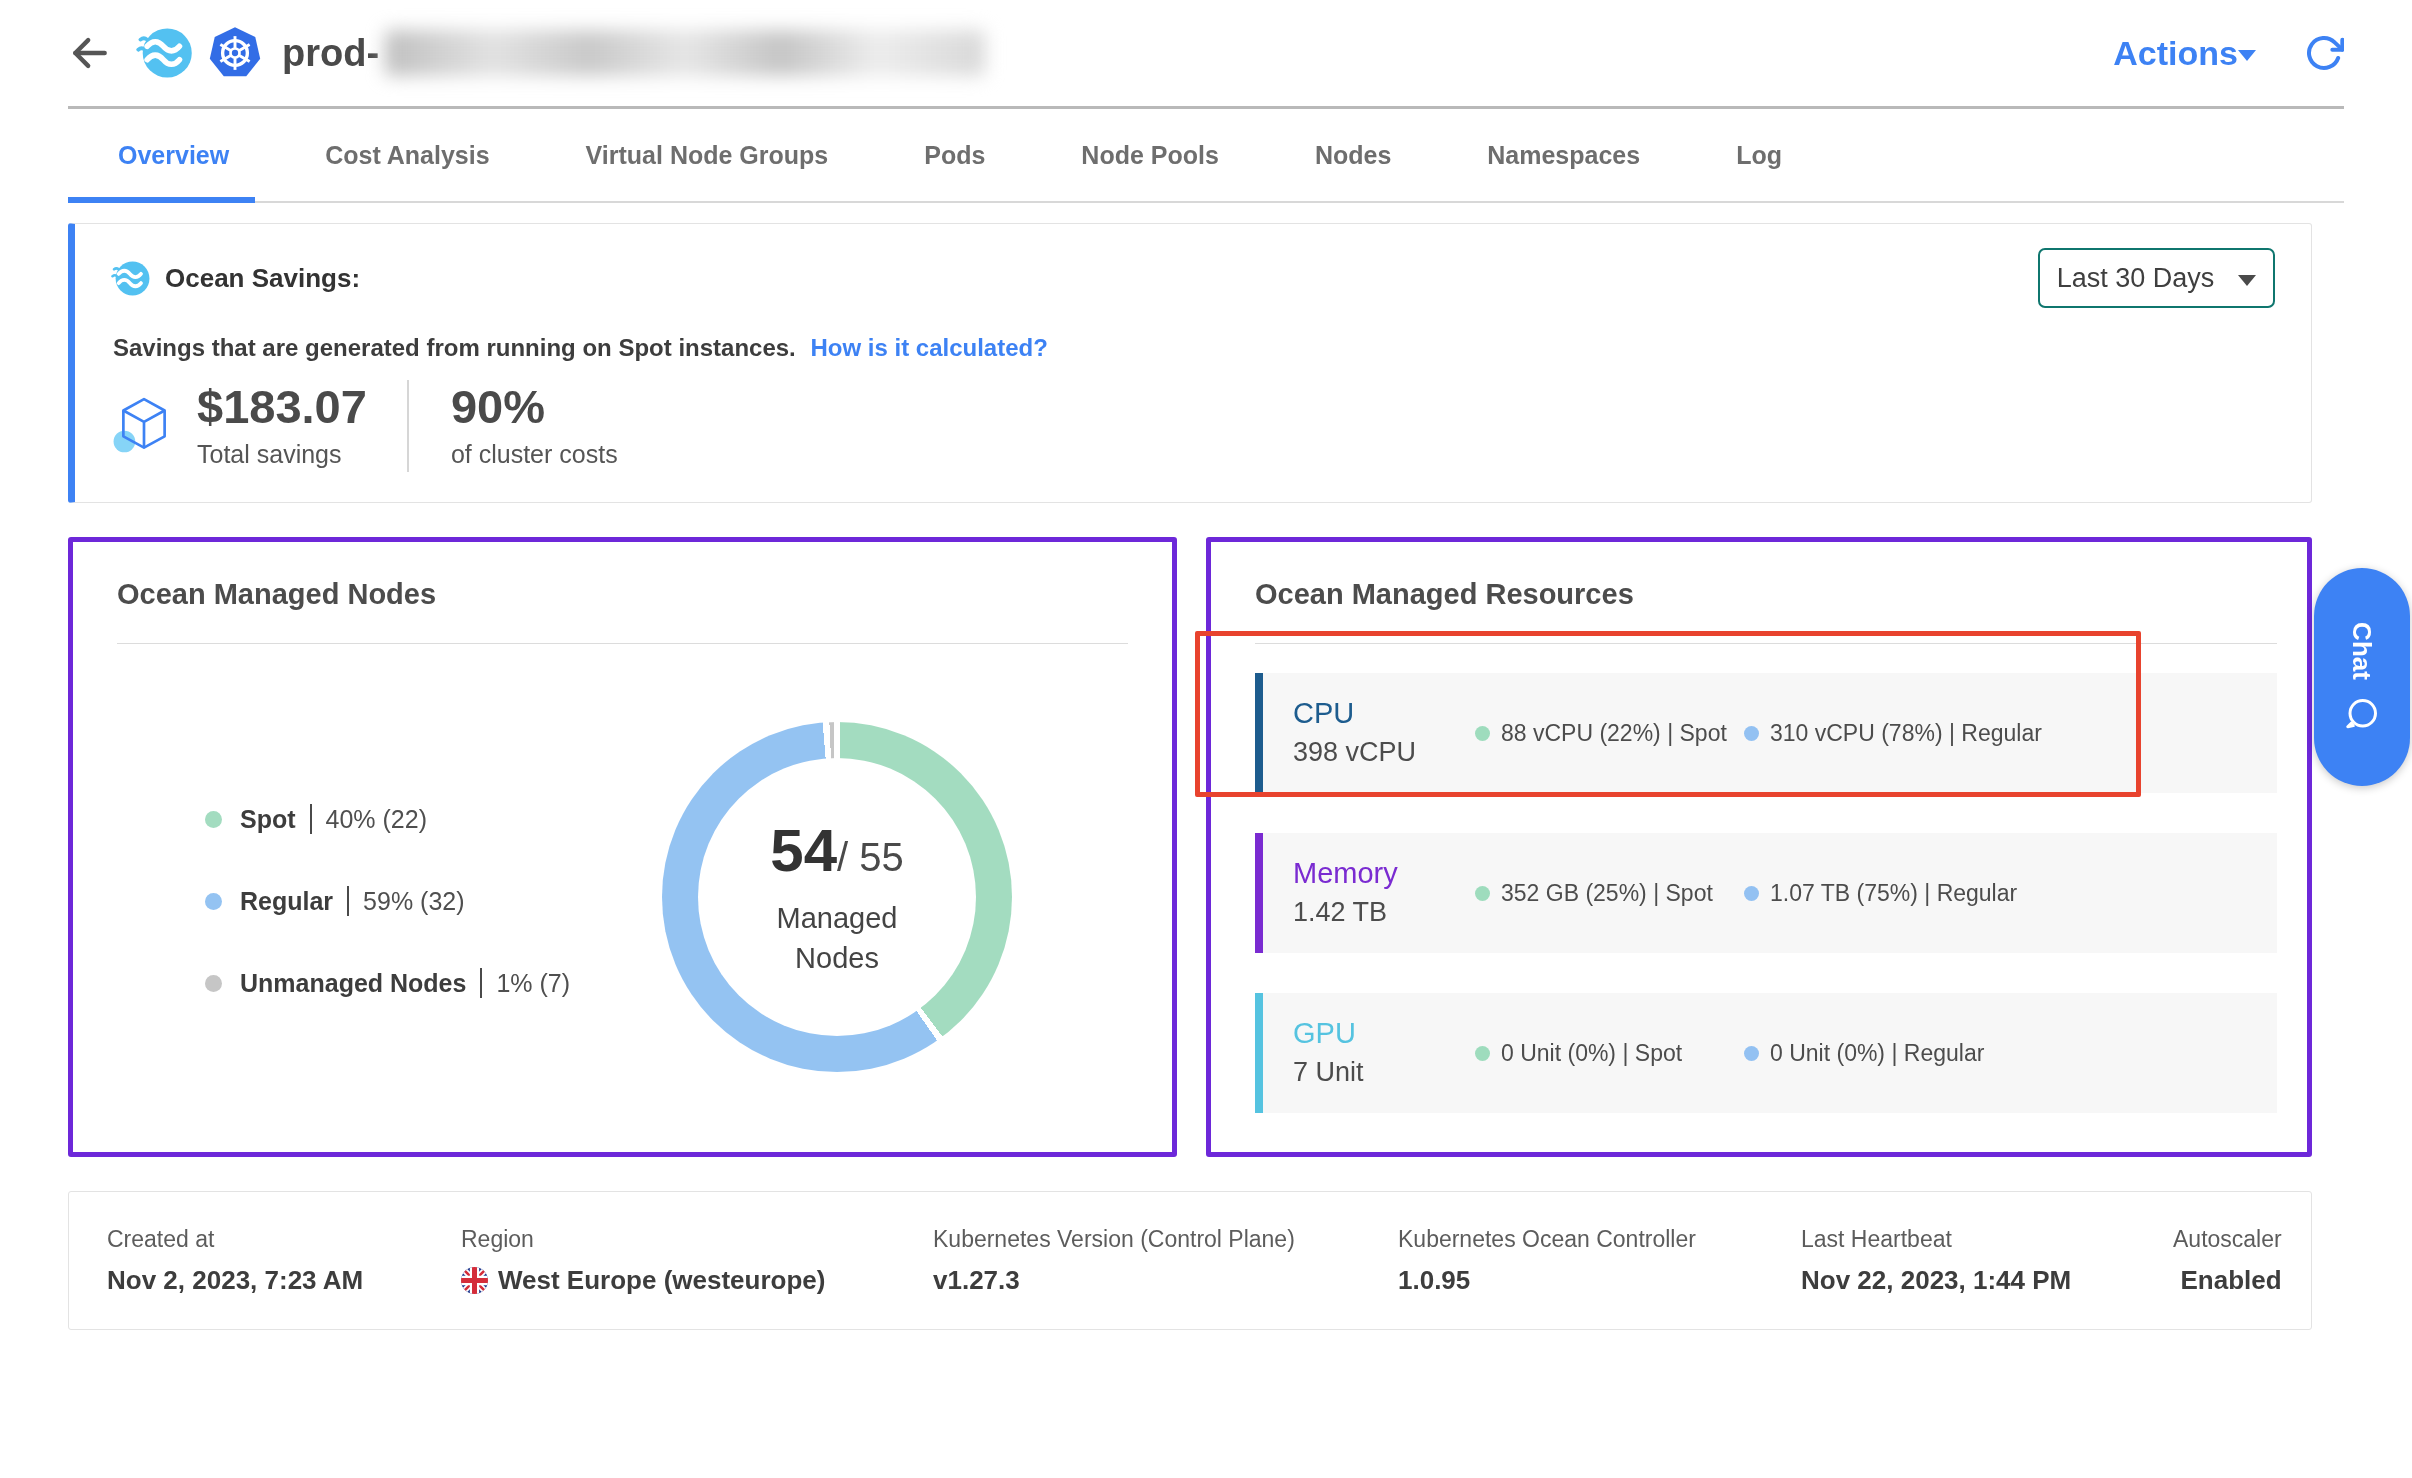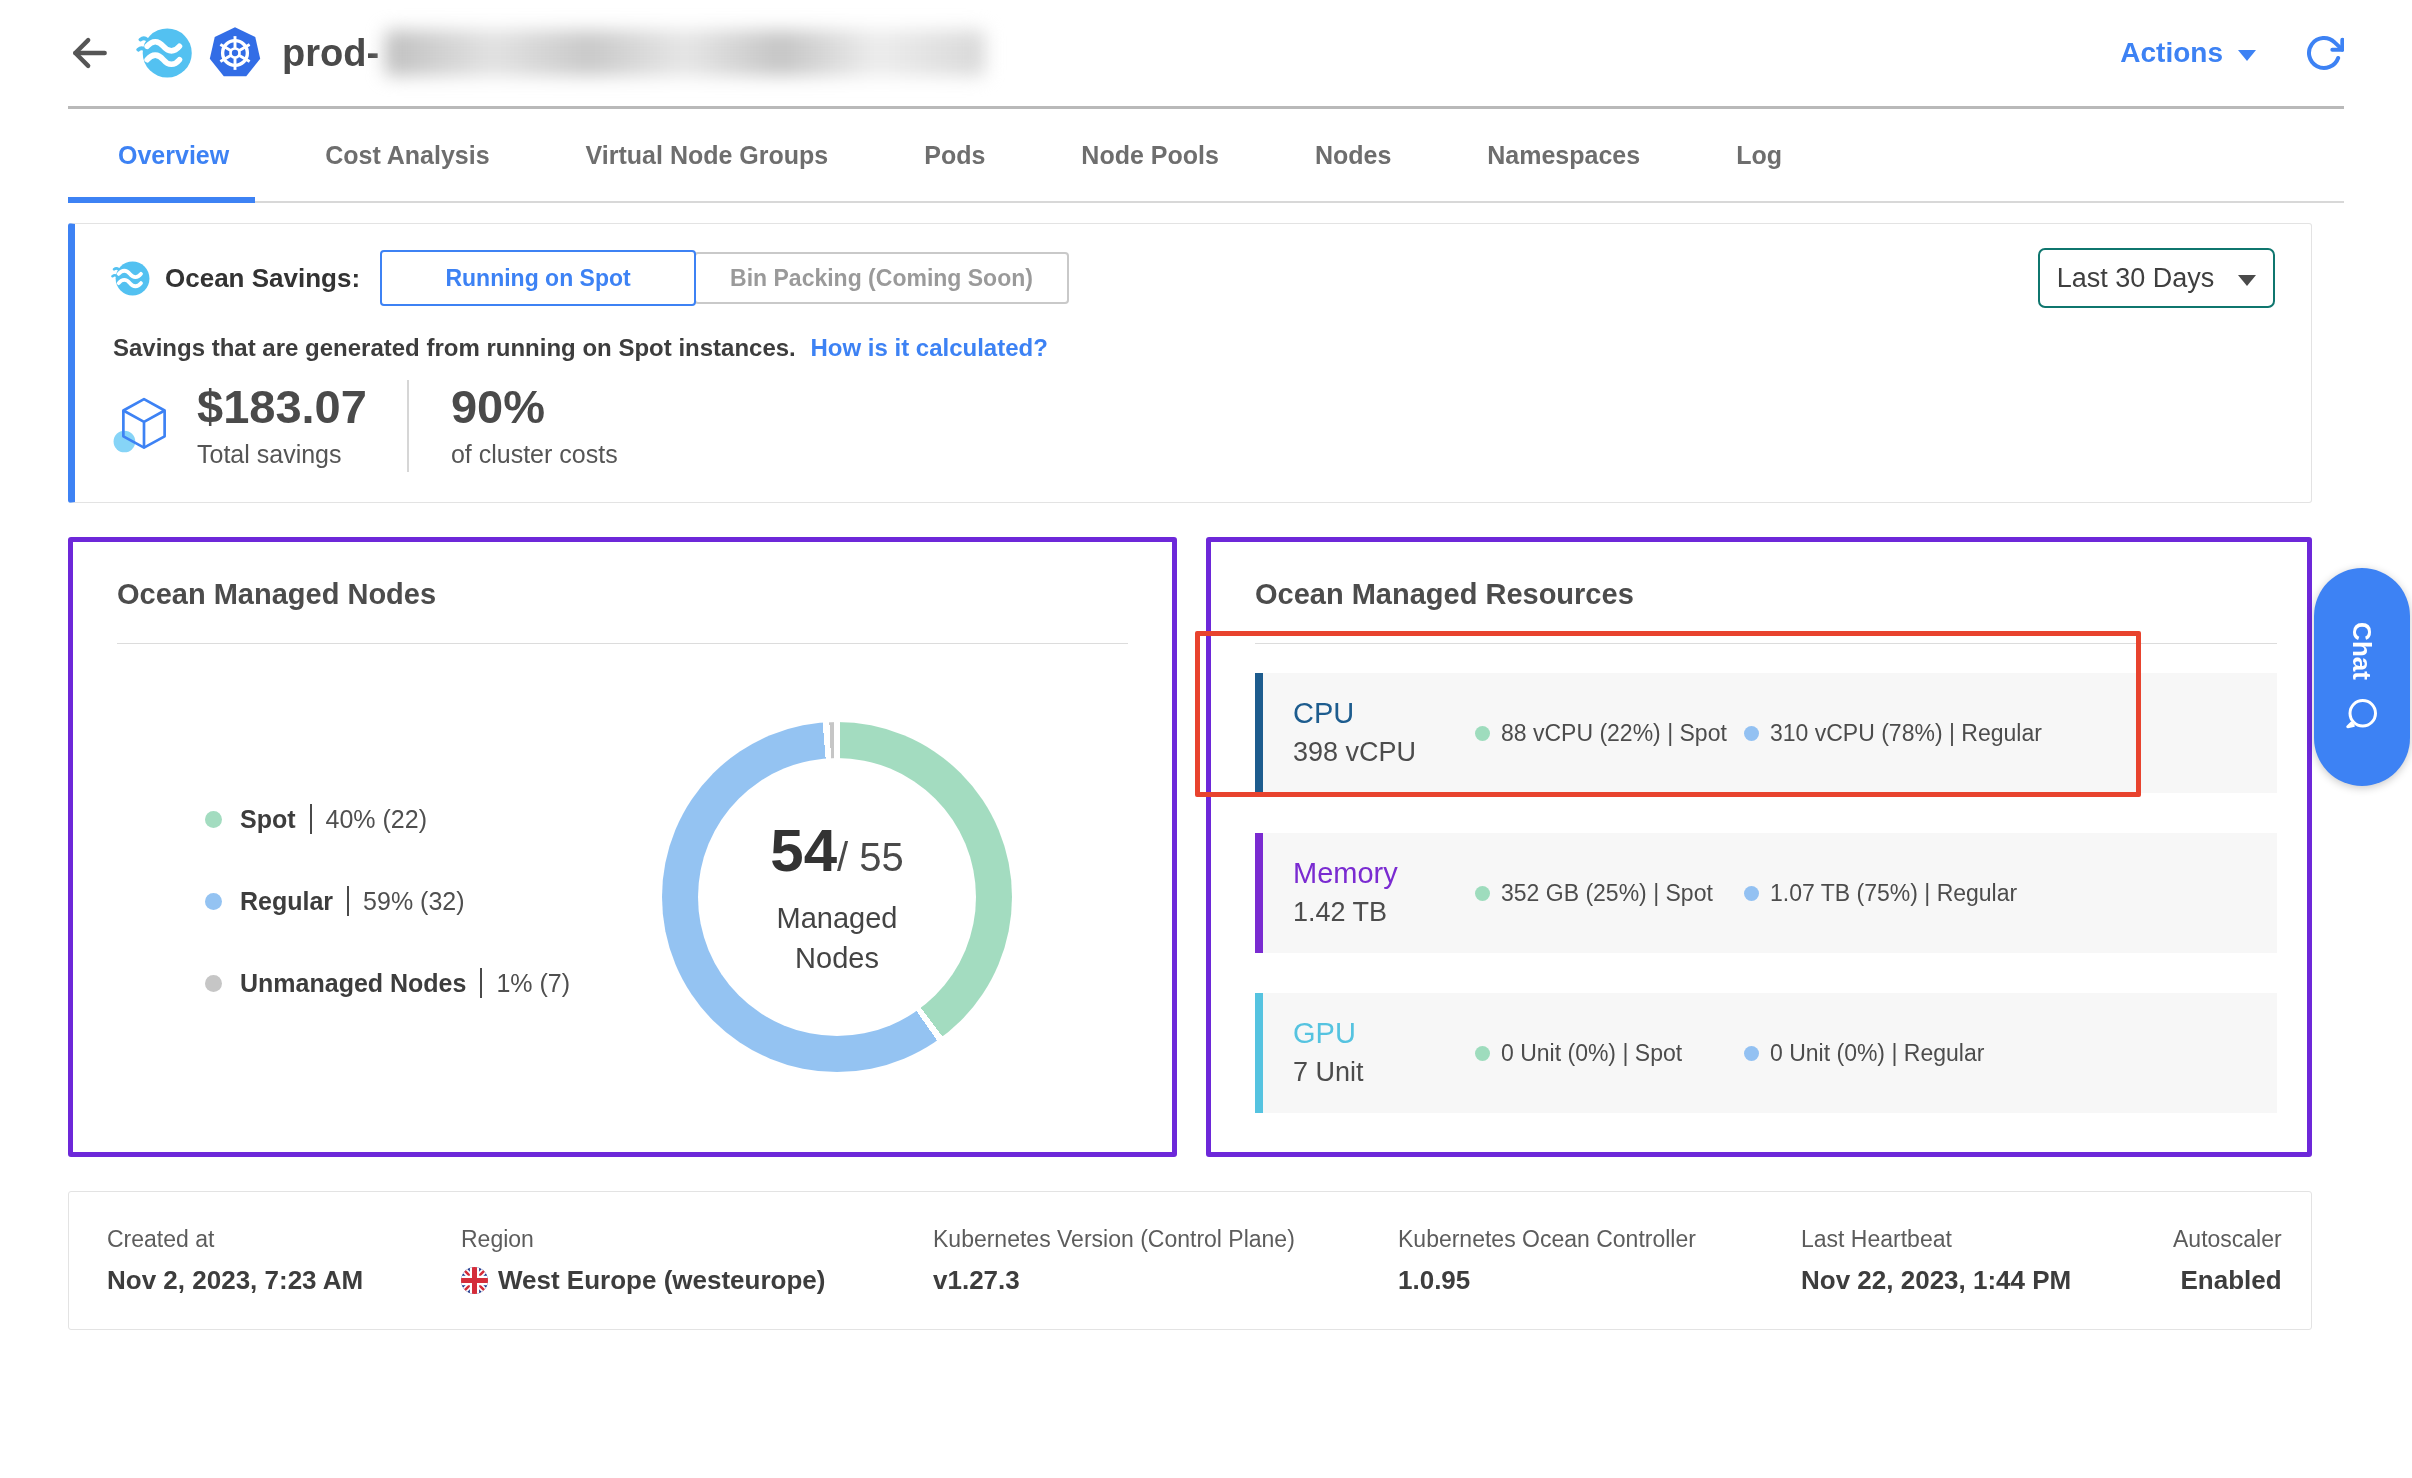--- a/index.html
+++ b/index.html
@@ -12,21 +12,21 @@
   
   .hdr { height:106px; display:flex; align-items:center; padding:0 68px; }
   .back-btn { display:flex; align-items:center; margin-right:24px; cursor:pointer; }
   .logo { display:flex; align-items:center; }
   .logo.ocean { margin-right:14px; }
   .logo.k8s { margin-right:16px; }
   .title { font-size:38px; font-weight:bold; color:#4a4a4a; margin:0 0 0 4px; white-space:nowrap; }
   .redact { width:600px; height:46px; margin-left:6px; border-radius:6px; filter:blur(9px);
     background:linear-gradient(90deg,#bfbfbf,#e2e2e2 18%,#c9c9c9 34%,#e6e6e6 50%,#c5c5c5 66%,#ededed 82%,#d8d8d8); }
   .hdr-right { margin-left:auto; display:flex; align-items:center; }
-  .actions { display:flex; align-items:center; gap:15px; color:var(--accent-blue); font-size:28px; font-weight:bold; cursor:pointer; }
+  .actions { display:flex; align-items:center; color:var(--accent-blue); font-size:34px; font-weight:bold; cursor:pointer; }
   .caret-dn { width:0; height:0; border-left:9px solid transparent; border-right:9px solid transparent;
     border-top:11px solid var(--accent-blue); margin-top:4px; }
   .refresh { margin-left:48px; display:flex; cursor:pointer; }
   .hdr-rule { height:3px; background:#b9b9b9; margin:0 68px; }
   
   .tabs-wrap { margin:0 68px; border-bottom:2px solid #d8d8d8; }
   .tabs { display:flex; }
   .tab { font-size:25px; font-weight:bold; color:#6e6e6e; padding:0 26px; height:92px; line-height:92px;
     position:relative; cursor:pointer; margin-right:44px; white-space:nowrap; }
   .tab:first-child { padding-left:50px; }
@@ -174,24 +174,20 @@
   <div class="sv-row1">
     <span style="display:flex;">
       <svg width="40" height="37" viewBox="0 0 52 48">
         <circle cx="28" cy="24" r="22" fill="var(--ocean-logo-blue)"></circle>
         <path d="M4 12c2-1.6 4-1.6 6 0 M2 21c2-1.6 4-1.6 6 0" stroke="var(--ocean-logo-blue)" stroke-width="3.4" fill="none" stroke-linecap="round"></path>
         <path d="M10 18c4.5-5.5 10-5.5 14.5 0s10 5.5 14.5 0" stroke="#fff" stroke-width="5" fill="none" stroke-linecap="round"></path>
         <path d="M10 30c4.5-5.5 10-5.5 14.5 0s10 5.5 14.5 0" stroke="#fff" stroke-width="5" fill="none" stroke-linecap="round"></path>
       </svg>
     </span>
     <span class="sv-label">Ocean Savings:</span>
-    <div class="toggle">
-      <button class="tg-btn spot active">Running on Spot</button>
-      <button class="tg-btn bin">Bin Packing (Coming Soon)</button>
-    </div>
     <div class="period">
       <span>Last 30 Days</span>
       <span class="caret-dn"></span>
     </div>
   </div>
   <p class="sv-desc">
     <span>Savings that are generated from running on Spot instances.</span>
     <a>How is it calculated?</a>
   </p>
   <div class="sv-stats">

